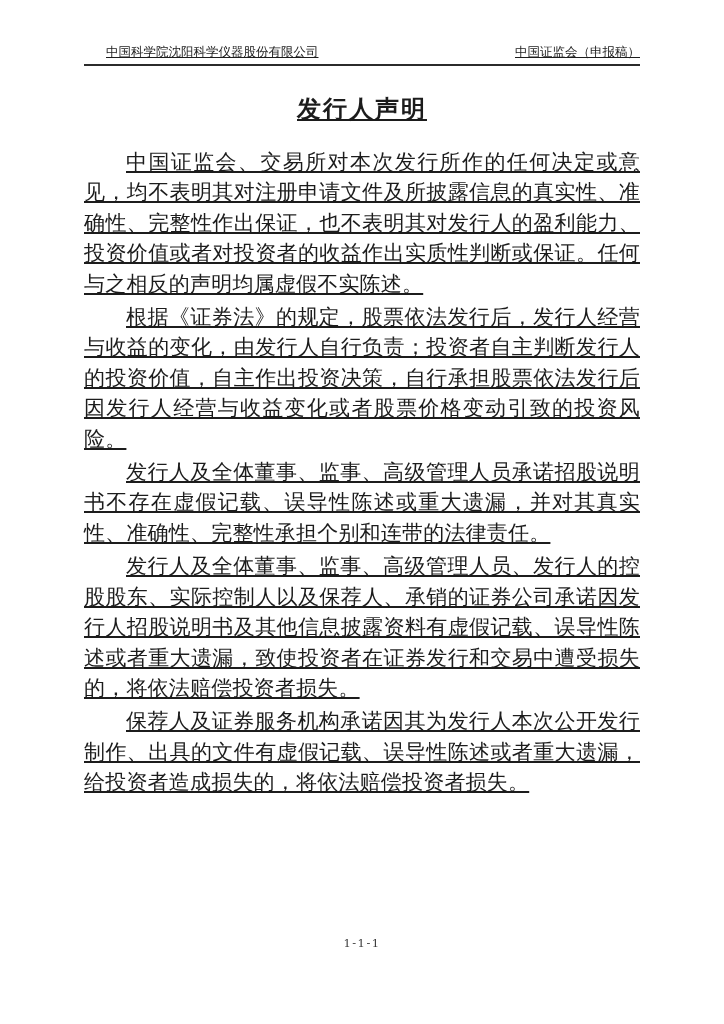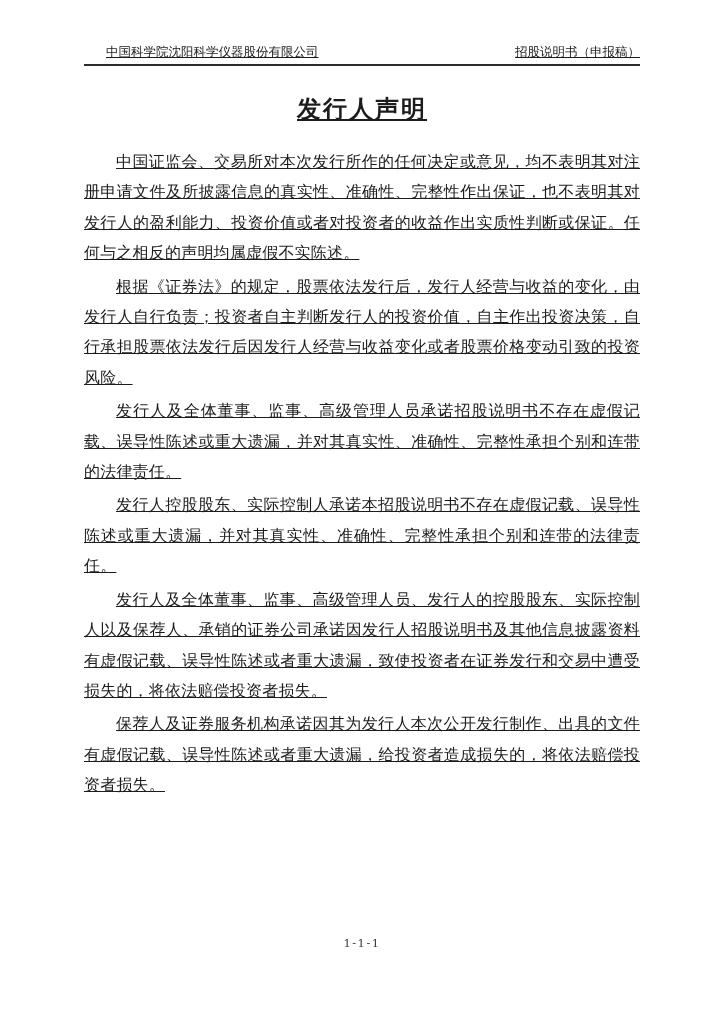--- a/index.html
+++ b/index.html
@@ -40,21 +40,21 @@
     text-align: center;
     font-family: "DejaVu Sans", "Liberation Sans", sans-serif;
     font-weight: bold;
     font-size: 24px;
     line-height: 30px;
     letter-spacing: 2px;
     margin: 28px 0 23px 0;
   }
   .body-text p {
     margin: 0 0 3px 0;
-    font-size: 16px;
+    font-size: 21px;
     line-height: 30.4px;
     text-align: justify;
     text-indent: 2em;
     letter-spacing: 0.2px;
   }
   .footer {
     position: absolute;
     top: 936px;
     left: 0;
     width: 100%;
@@ -64,29 +64,28 @@
     color: #3a3a3a;
   }
 </style>
 </head>
 <body>
 
 <div class="page">
 
   <div class="header">
     <span class="header-left">中国科学院沈阳科学仪器股份有限公司</span>
-    <span class="header-right">招股说明书（申报稿）</span>
+    <span class="header-right">中国证监会（申报稿）</span>
   </div>
 
   <h1 class="doc-title">发行人声明</h1>
 
   <div class="body-text">
     <p>中国证监会、交易所对本次发行所作的任何决定或意见，均不表明其对注册申请文件及所披露信息的真实性、准确性、完整性作出保证，也不表明其对发行人的盈利能力、投资价值或者对投资者的收益作出实质性判断或保证。任何与之相反的声明均属虚假不实陈述。</p>
     <p>根据《证券法》的规定，股票依法发行后，发行人经营与收益的变化，由发行人自行负责；投资者自主判断发行人的投资价值，自主作出投资决策，自行承担股票依法发行后因发行人经营与收益变化或者股票价格变动引致的投资风险。</p>
     <p>发行人及全体董事、监事、高级管理人员承诺招股说明书不存在虚假记载、误导性陈述或重大遗漏，并对其真实性、准确性、完整性承担个别和连带的法律责任。</p>
-    <p>发行人控股股东、实际控制人承诺本招股说明书不存在虚假记载、误导性陈述或重大遗漏，并对其真实性、准确性、完整性承担个别和连带的法律责任。</p>
     <p>发行人及全体董事、监事、高级管理人员、发行人的控股股东、实际控制人以及保荐人、承销的证券公司承诺因发行人招股说明书及其他信息披露资料有虚假记载、误导性陈述或者重大遗漏，致使投资者在证券发行和交易中遭受损失的，将依法赔偿投资者损失。</p>
     <p>保荐人及证券服务机构承诺因其为发行人本次公开发行制作、出具的文件有虚假记载、误导性陈述或者重大遗漏，给投资者造成损失的，将依法赔偿投资者损失。</p>
   </div>
 
   <div class="footer">1-1-1</div>
 
 </div>
 
 </body></html>

